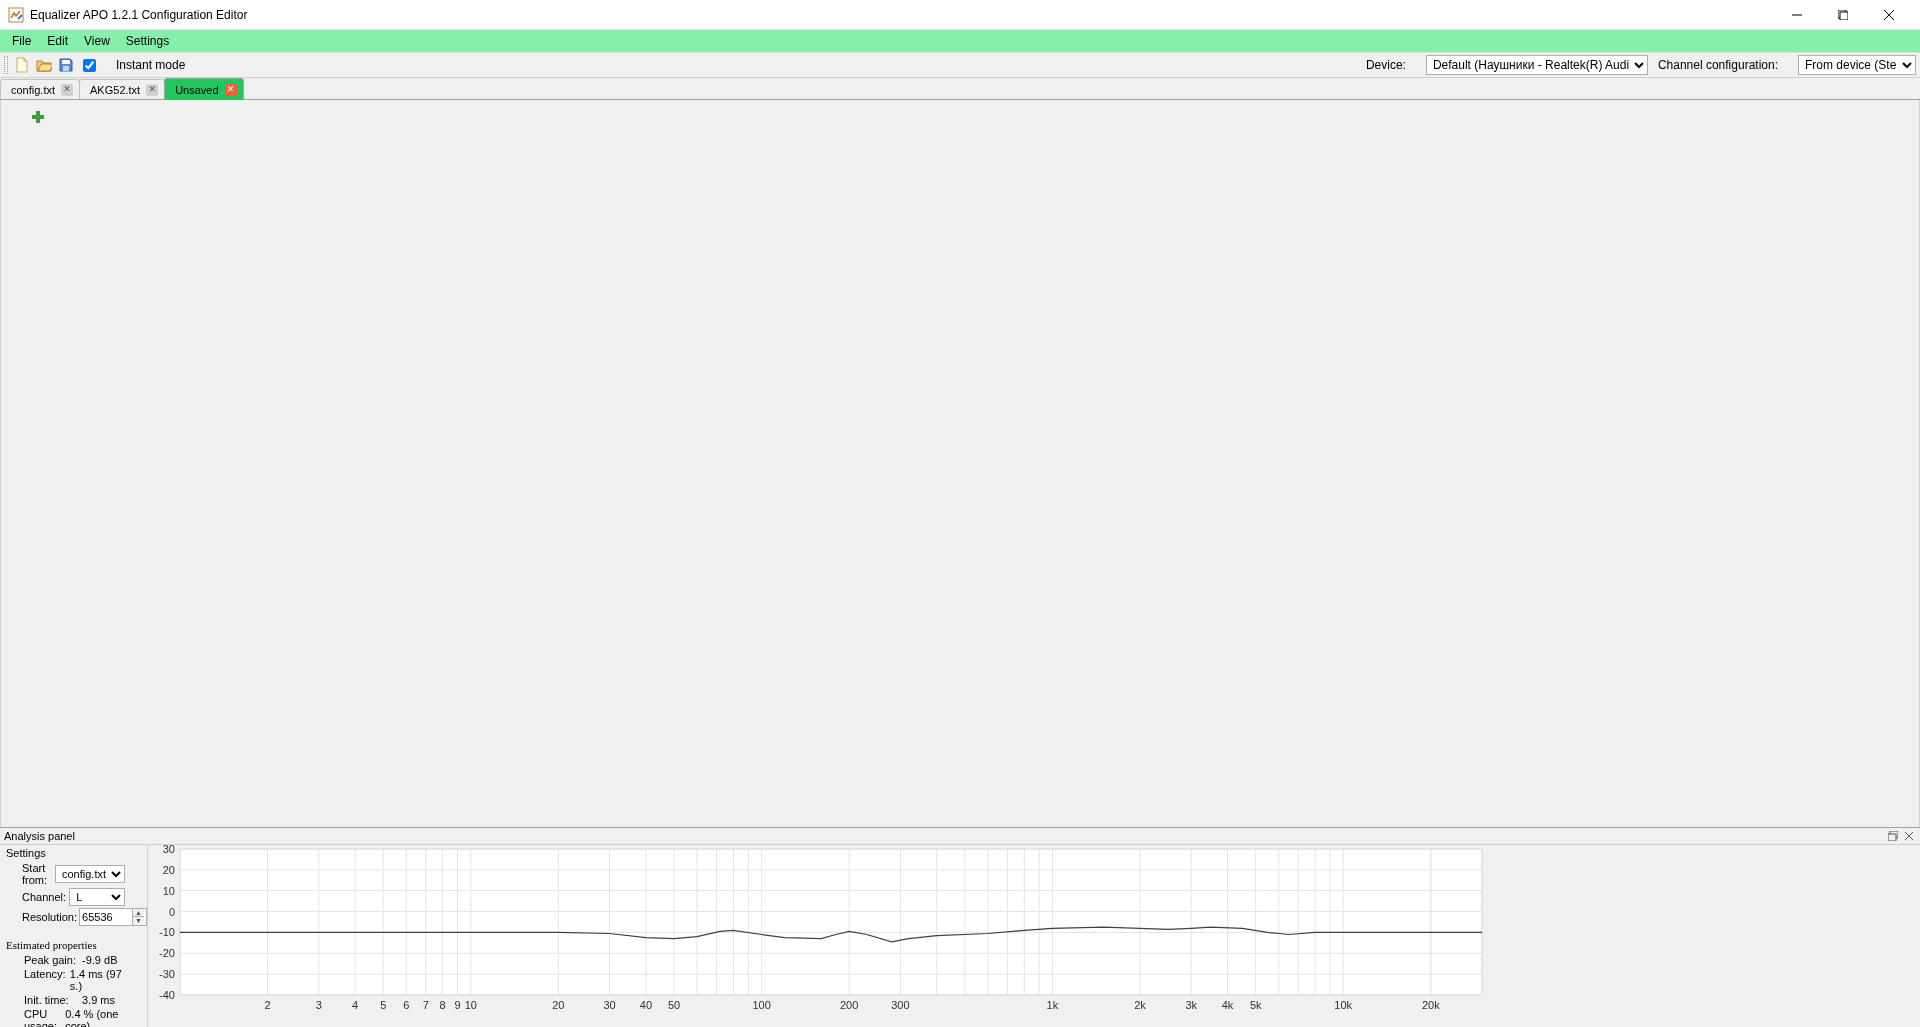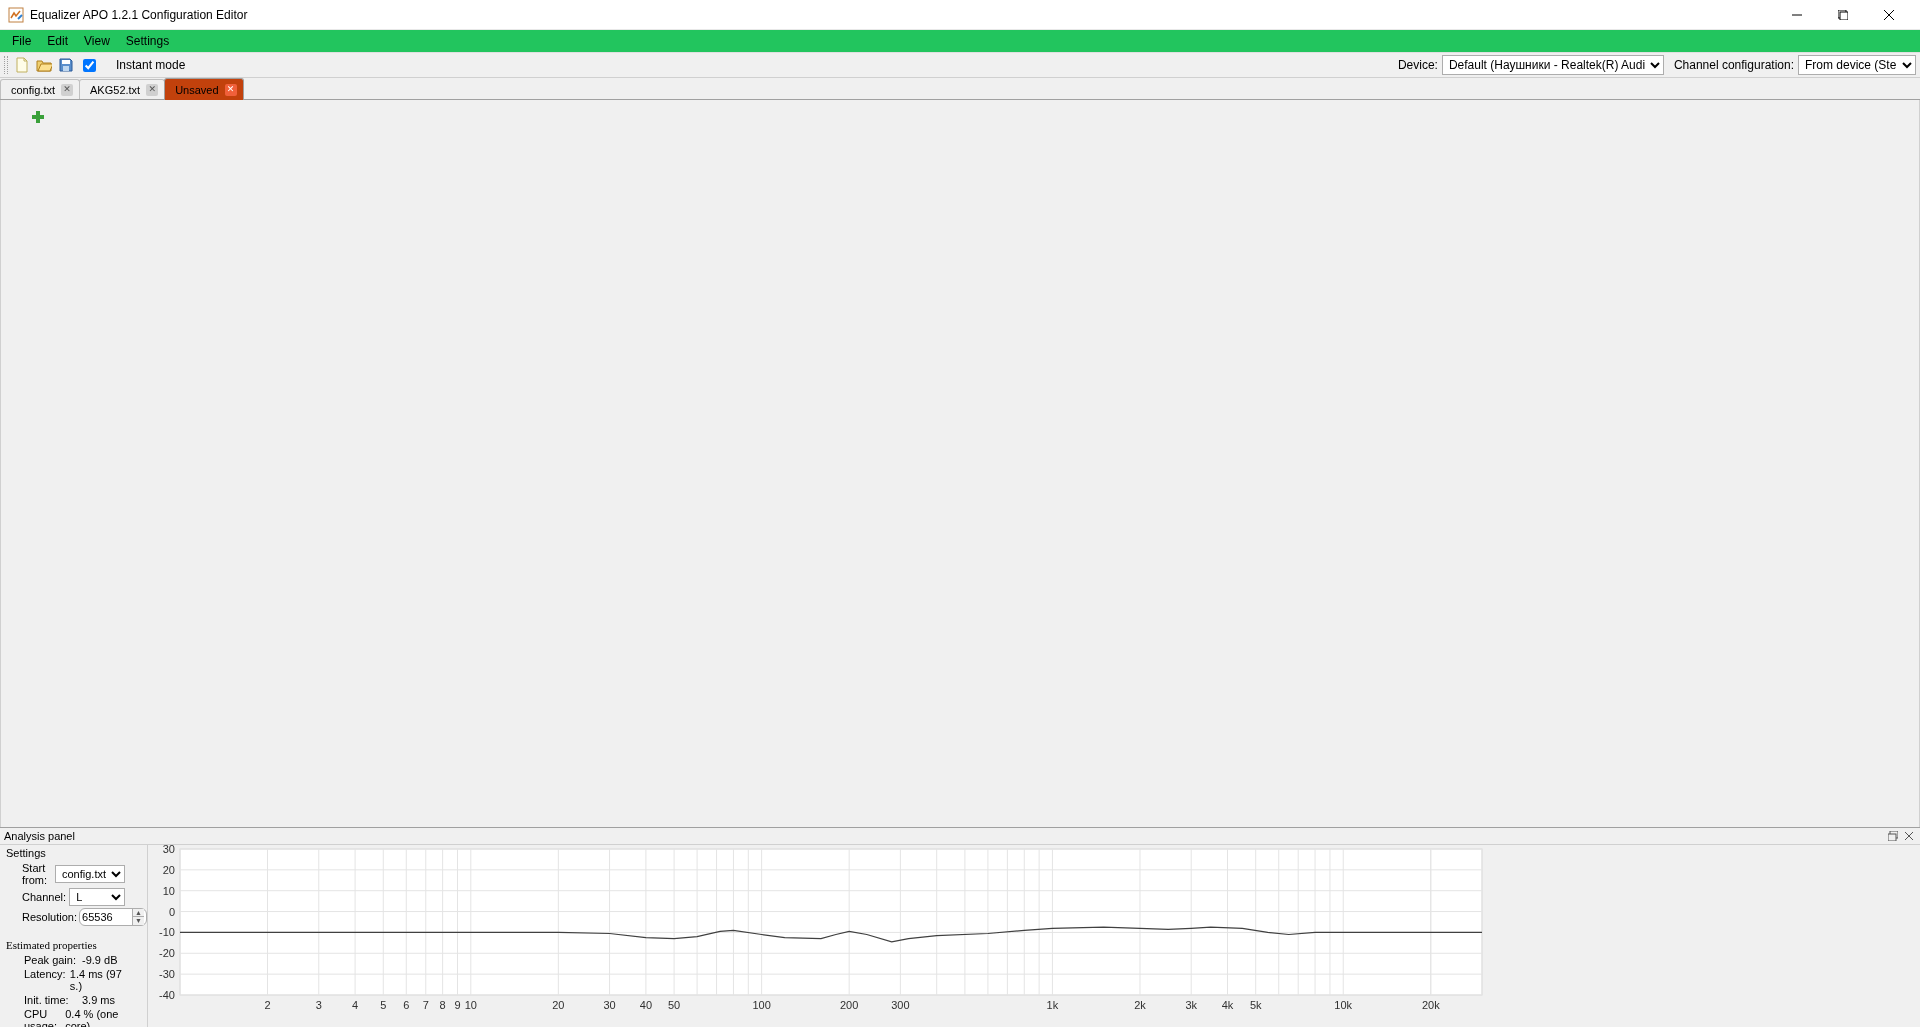--- a/index.html
+++ b/index.html
@@ -7,39 +7,39 @@
   
   
   .titlebar { height: 30px; display: flex; align-items: center; padding: 0 8px; background: #fff; border-bottom: 1px solid #e8e8e8; }
   .titlebar .app-icon { width: 16px; height: 16px; margin-right: 6px; }
   .titlebar .title { flex: 0 0 auto; }
   .titlebar .spacer { flex: 1; }
   .win-controls { display: flex; }
   .win-btn { width: 46px; height: 30px; display: flex; align-items: center; justify-content: center; cursor: pointer; }
   
   
-  .menubar { height: 22px; display: flex; align-items: center; padding: 0 4px; background: #22c55e; }
+  .menubar { height: 22px; display: flex; align-items: center; padding: 0 4px; background: #86efac; }
   .menubar .menu-item { padding: 2px 8px; cursor: pointer; }
   
   
   .toolbar { height: 26px; display: flex; align-items: center; background: #f0f0f0; border-top: 1px solid #e0e0e0; border-bottom: 1px solid #d0d0d0; padding: 0 4px; }
   .toolbar .tb-grip { width: 4px; height: 18px; border-left: 1px dotted #a0a0a0; border-right: 1px dotted #a0a0a0; margin-right: 3px; }
   .toolbar .tb-btn { width: 22px; height: 22px; display: flex; align-items: center; justify-content: center; cursor: pointer; margin-right: 0px; }
   .toolbar label.chk { display: flex; align-items: center; margin-left: 6px; gap: 20px; cursor: pointer; }
   .toolbar .tb-spacer { flex: 1; }
-  .toolbar .tb-label { margin: 0 4px; }
+  .toolbar .tb-label { margin: 0 20px; }
   .toolbar select { font-size: 12px; height: 20px; border: 1px solid #adadad; background: #fff; padding: 0 2px; }
   .toolbar select.device-sel { width: 222px; }
   .toolbar select.chan-sel { width: 118px; }
   
   
   .tabbar { height: 22px; display: flex; align-items: flex-end; background: #f0f0f0; border-bottom: 1px solid #a0a0a0; }
   .tab { height: 20px; min-width: 80px; padding: 0 6px 0 10px; display: flex; align-items: center; gap: 6px; border: 1px solid #c0c0c0; border-bottom: none; background: #f0f0f0; margin-right: 0; margin-left: -1px; border-top-left-radius: 3px; border-top-right-radius: 3px; cursor: pointer; font-size: 11px; }
   .tab:first-child { margin-left: 0; }
-  .tab.active { background: #c2410c; height: 22px; border-color: #a0a0a0; position: relative; z-index: 1; margin-bottom: -1px; }
+  .tab.active { background: #22c55e; height: 22px; border-color: #a0a0a0; position: relative; z-index: 1; margin-bottom: -1px; }
   .tab .close { width: 12px; height: 12px; display: flex; align-items: center; justify-content: center; border-radius: 2px; font-size: 9px; line-height: 1; color: #555; background: #d0d0d0; cursor: pointer; }
   .tab.active .close { background: #f0603a; color: #fff; }
   
   
   .editor-area { flex: 1; background: #f0f0f0; border-left: 1px solid #d0d0d0; border-right: 1px solid #d0d0d0; position: relative; }
   .add-btn { position: absolute; top: 10px; left: 30px; width: 14px; height: 14px; cursor: pointer; display: flex; align-items: center; justify-content: center; }
   .add-btn svg { display: block; }
   
   
   .analysis-header { height: 18px; background: #f0f0f0; border-top: 1px solid #a0a0a0; border-bottom: 1px solid #d0d0d0; display: flex; align-items: center; padding: 8px 4px; font-size: 11px; }
@@ -48,21 +48,21 @@
   
   .analysis-body { display: flex; height: 182px; background: #f0f0f0; }
   
   
   .settings-panel { width: 148px; border-right: 1px solid #d0d0d0; display: flex; flex-direction: column; font-size: 11px; padding: 0; }
   .settings-panel .sp-heading { padding: 2px 6px; font-size: 11px; }
   .settings-panel .sp-row { display: flex; align-items: center; padding: 1px 22px; gap: 2px; }
   .settings-panel .sp-row label { width: 58px; }
   .settings-panel select, .settings-panel .spinbox { font-size: 11px; height: 18px; border: 1px solid #adadad; padding: 0 2px; background: #fff; }
   .settings-panel select { width: 70px; }
-  .settings-panel .spinbox { width: 68px; display: flex; align-items: center; position: relative; border-radius: 6px; }
+  .settings-panel .spinbox { width: 68px; display: flex; align-items: center; position: relative; }
   .settings-panel .spinbox input { border: none; width: 50px; font-size: 11px; outline: none; }
   .settings-panel .spinbox .spin-btns { display: flex; flex-direction: column; width: 14px; margin-left: auto; }
   .settings-panel .spinbox .spin-btns div { height: 8px; font-size: 7px; text-align: center; line-height: 7px; border-left: 1px solid #adadad; cursor: pointer; color: #555; background: #f0f0f0; }
   .settings-panel .spinbox .spin-btns div:first-child { border-bottom: 1px solid #adadad; }
   .settings-panel .sp-section { padding: 2px 6px; margin-top: 10px; font-family: Liberation Serif, serif; }
   .settings-panel .sp-prop { display: flex; padding: 1px 24px; }
   .settings-panel .sp-prop .pl { width: 58px; }
   
   
   .chart-wrap { flex: 1; overflow: auto; position: relative; background: #f0f0f0; }

